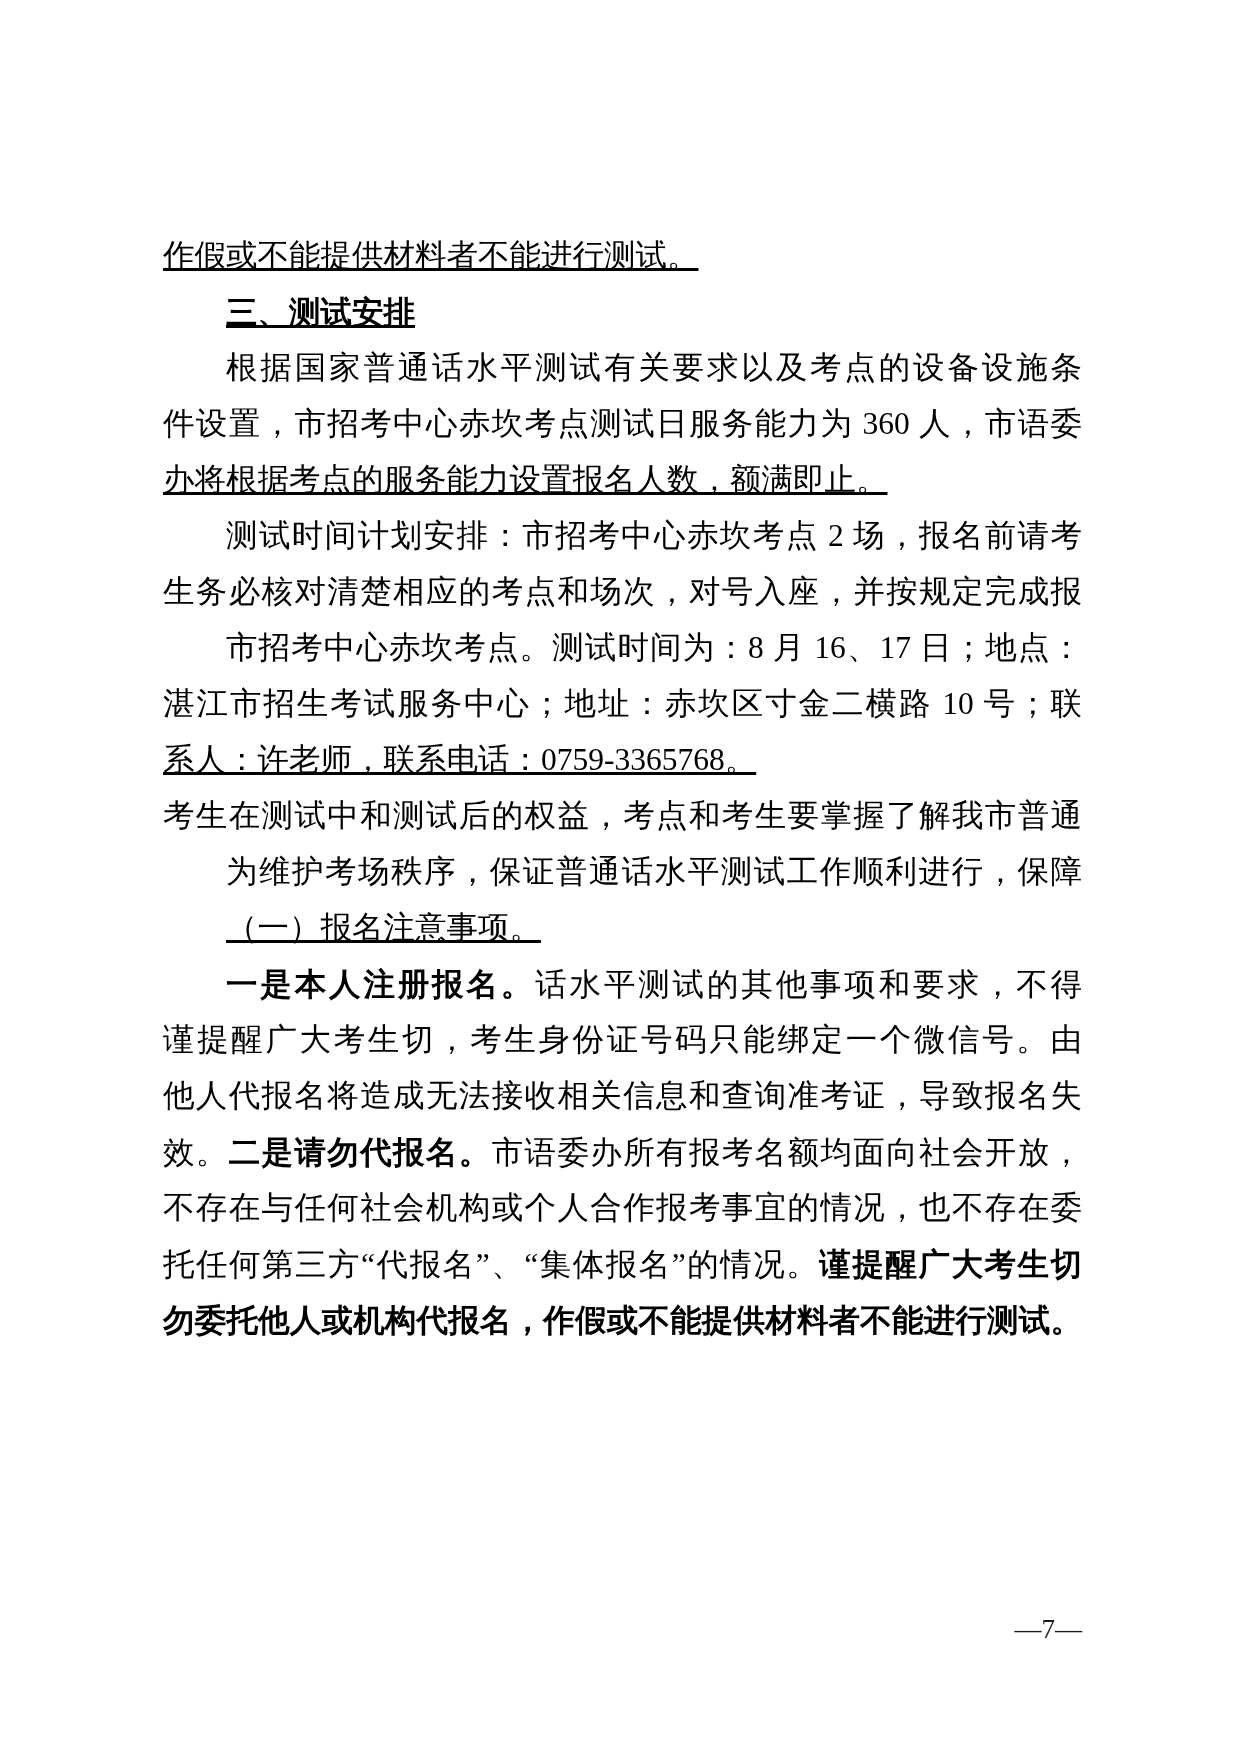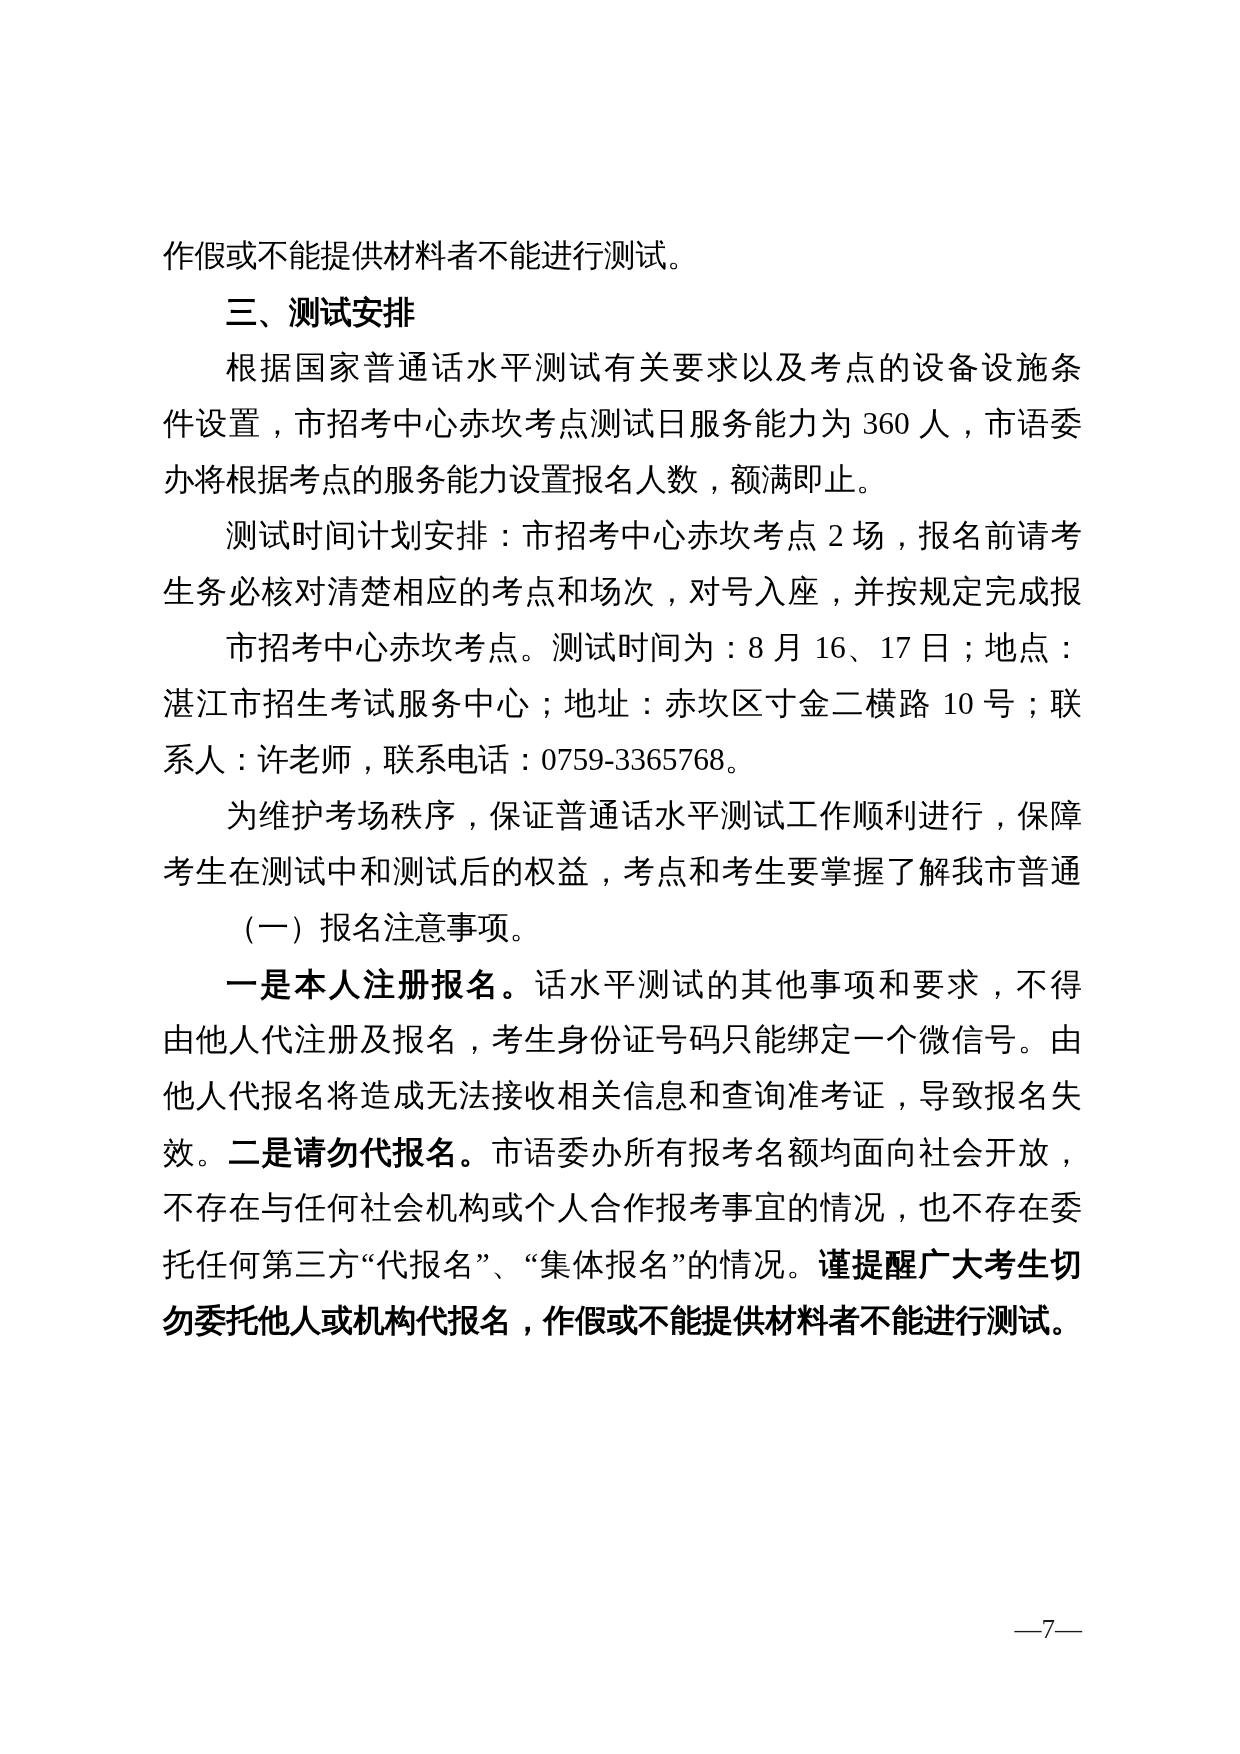--- a/index.html
+++ b/index.html
@@ -26,21 +26,21 @@
   }
   .line {
     height: 56px;
     line-height: 56px;
     font-size: 31.5px;
     white-space: normal;
     text-align: justify;
     text-justify: inter-character;
   }
   .line.jst { text-align-last: justify; }
-  .line.lft { text-align-last: left; }
+  .line.lft { text-align-last: left; text-decoration: underline; }
   .line.ind { text-indent: 2em; }
   .seg-regular {
     font-family: "Liberation Serif", serif;
     font-weight: 400;
   }
   .seg-bold {
     font-family: Liberation Sans, sans-serif;
     font-weight: 700;
   }
   .seg-heading {
@@ -67,25 +67,25 @@
       <div class="line lft"><span class="seg-regular">作假或不能提供材料者不能进行测试。</span></div>
       <div class="line lft ind"><span class="seg-heading">三、测试安排</span></div>
       <div class="line jst ind"><span class="seg-regular">根据国家普通话水平测试有关要求以及考点的设备设施条</span></div>
       <div class="line jst"><span class="seg-regular">件设置，市招考中心赤坎考点测试日服务能力为 360 人，市语委</span></div>
       <div class="line lft"><span class="seg-regular">办将根据考点的服务能力设置报名人数，额满即止。</span></div>
       <div class="line jst ind"><span class="seg-regular">测试时间计划安排：市招考中心赤坎考点 2 场，报名前请考</span></div>
       <div class="line jst"><span class="seg-regular">生务必核对清楚相应的考点和场次，对号入座，并按规定完成报</span></div>
       <div class="line jst ind"><span class="seg-regular">市招考中心赤坎考点。测试时间为：8 月 16、17 日；地点：</span></div>
       <div class="line jst"><span class="seg-regular">湛江市招生考试服务中心；地址：赤坎区寸金二横路 10 号；联</span></div>
       <div class="line lft"><span class="seg-regular">系人：许老师，联系电话：0759-3365768。</span></div>
+      <div class="line jst"><span class="seg-regular">考生在测试中和测试后的权益，考点和考生要掌握了解我市普通</span></div>
       <div class="line jst ind"><span class="seg-regular">为维护考场秩序，保证普通话水平测试工作顺利进行，保障</span></div>
-      <div class="line jst"><span class="seg-regular">考生在测试中和测试后的权益，考点和考生要掌握了解我市普通</span></div>
       <div class="line lft ind"><span class="seg-regular">（一）报名注意事项。</span></div>
       <div class="line jst ind"><span class="seg-bold">一是本人注册报名。</span><span class="seg-regular">话水平测试的其他事项和要求，不得</span></div>
-      <div class="line jst"><span class="seg-regular">由他人代注册及报名，考生身份证号码只能绑定一个微信号。由</span></div>
+      <div class="line jst"><span class="seg-regular">谨提醒广大考生切，考生身份证号码只能绑定一个微信号。由</span></div>
       <div class="line jst"><span class="seg-regular">他人代报名将造成无法接收相关信息和查询准考证，导致报名失</span></div>
       <div class="line jst"><span class="seg-regular">效。</span><span class="seg-bold">二是请勿代报名。</span><span class="seg-regular">市语委办所有报考名额均面向社会开放，</span></div>
       <div class="line jst"><span class="seg-regular">不存在与任何社会机构或个人合作报考事宜的情况，也不存在委</span></div>
       <div class="line jst"><span class="seg-regular">托任何第三方“代报名”、“集体报名”的情况。</span><span class="seg-bold">谨提醒广大考生切</span></div>
       <div class="line jst"><span class="seg-bold">勿委托他人或机构代报名，作假或不能提供材料者不能进行测试。</span></div>
     </div>
   <div id="page-number">—7—</div>
 </div>
 
 </body></html>

